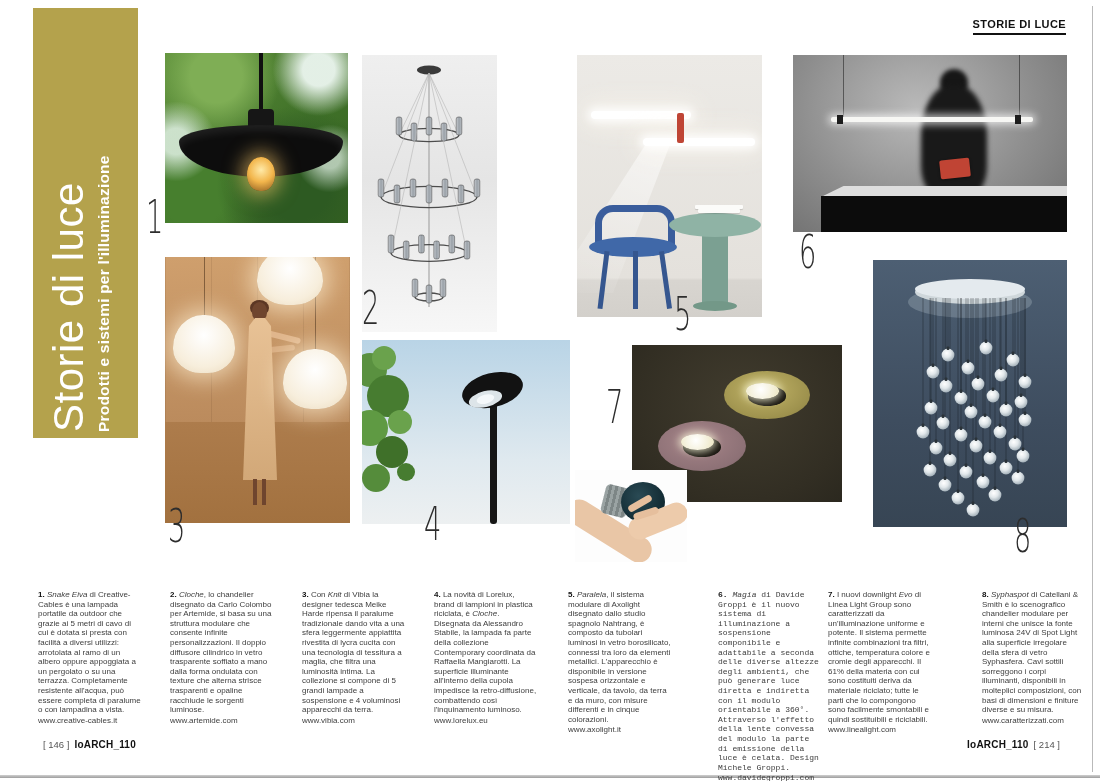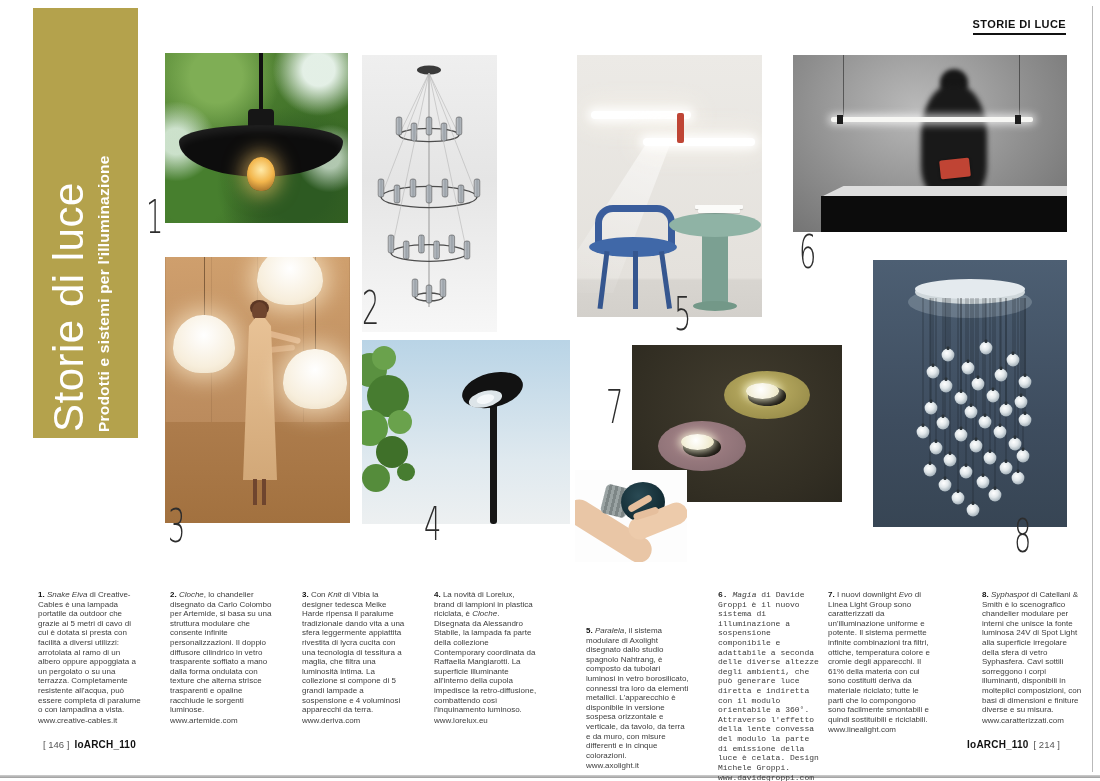--- a/index.html
+++ b/index.html
@@ -34,21 +34,21 @@
        font-weight:300;font-family:"DejaVu Sans",sans-serif;
        transform:scaleX(.58);transform-origin:left top;}
   .num1{left:146px;top:193px;} .num2{left:362px;top:284px;}
   .num3{left:168px;top:502px;} .num4{left:424px;top:500px;}
   .num5{left:674px;top:290px;} .num6{left:799px;top:228px;}
   .num7{left:606px;top:383px;} .num8{left:1014px;top:512px;}
 
   
   .col{position:absolute;top:590px;width:103px;font-size:8px;line-height:1.2;color:#3d3d3d;}
   .c1{left:38px;} .c2{left:170px;} .c3{left:302px;} .c4{left:434px;}
-  .c5{left:586px;margin-top:36px;} .c6{left:718px;font-family:Liberation Mono, monospace;} .c7{left:828px;} .c8{left:982px;}
+  .c5{left:568px;} .c6{left:718px;font-family:Liberation Mono, monospace;} .c7{left:828px;} .c8{left:982px;}
   .cnum{font-weight:700;color:#111;}
   .pname{font-style:italic;}
   .url{display:block;color:#3d3d3d;text-decoration:none;margin-top:1px;}
 
   
   .photo{position:absolute;overflow:hidden;}
 
   
   .p1{left:165px;top:53px;width:183px;height:170px;
     background:
@@ -472,21 +472,21 @@
   <div class="col c1">
     <span class="cnum">1.</span><span> </span><span class="pname">Snake Eiva</span><span> di Creative-Cables è una lampada portatile da outdoor che grazie ai 5 metri di cavo di cui è dotata si presta con facilità a diversi utilizzi: arrotolata al ramo di un albero oppure appoggiata a un pergolato o su una terrazza. Completamente resistente all'acqua, può essere completa di paralume o con lampadina a vista.</span>
     <span class="url">www.creative-cables.it</span>
   </div>
   <div class="col c2">
     <span class="cnum">2.</span><span> </span><span class="pname">Cloche</span><span>, lo chandelier disegnato da Carlo Colombo per Artemide, si basa su una struttura modulare che consente infinite personalizzazioni. Il doppio diffusore cilindrico in vetro trasparente soffiato a mano dalla forma ondulata con texture che alterna strisce trasparenti e opaline racchiude le sorgenti luminose.</span>
     <span class="url">www.artemide.com</span>
   </div>
   <div class="col c3">
     <span class="cnum">3.</span><span> Con </span><span class="pname">Knit</span><span> di Vibia la designer tedesca Meike Harde ripensa il paralume tradizionale dando vita a una sfera leggermente appiattita rivestita di lycra cucita con una tecnologia di tessitura a maglia, che filtra una luminosità intima. La collezione si compone di 5 grandi lampade a sospensione e 4 voluminosi apparecchi da terra.</span>
-    <span class="url">www.deriva.com</span>
+    <span class="url">www.vibia.com</span>
   </div>
   <div class="col c4">
     <span class="cnum">4.</span><span> La novità di Lorelux, brand di lampioni in plastica riciclata, è </span><span class="pname">Cloche</span><span>. Disegnata da Alessandro Stabile, la lampada fa parte della collezione Contemporary coordinata da Raffaella Mangiarotti. La superficie illuminante all'interno della cupola impedisce la retro-diffusione, combattendo così l'inquinamento luminoso.</span>
     <span class="url">www.lorelux.eu</span>
   </div>
   <div class="col c5">
     <span class="cnum">5.</span><span> </span><span class="pname">Paralela</span><span>, il sistema modulare di Axolight disegnato dallo studio spagnolo Nahtrang, è composto da tubolari luminosi in vetro borosilicato, connessi tra loro da elementi metallici. L'apparecchio è disponibile in versione sospesa orizzontale e verticale, da tavolo, da terra e da muro, con misure differenti e in cinque colorazioni.</span>
     <span class="url">www.axolight.it</span>
   </div>
   <div class="col c6">

